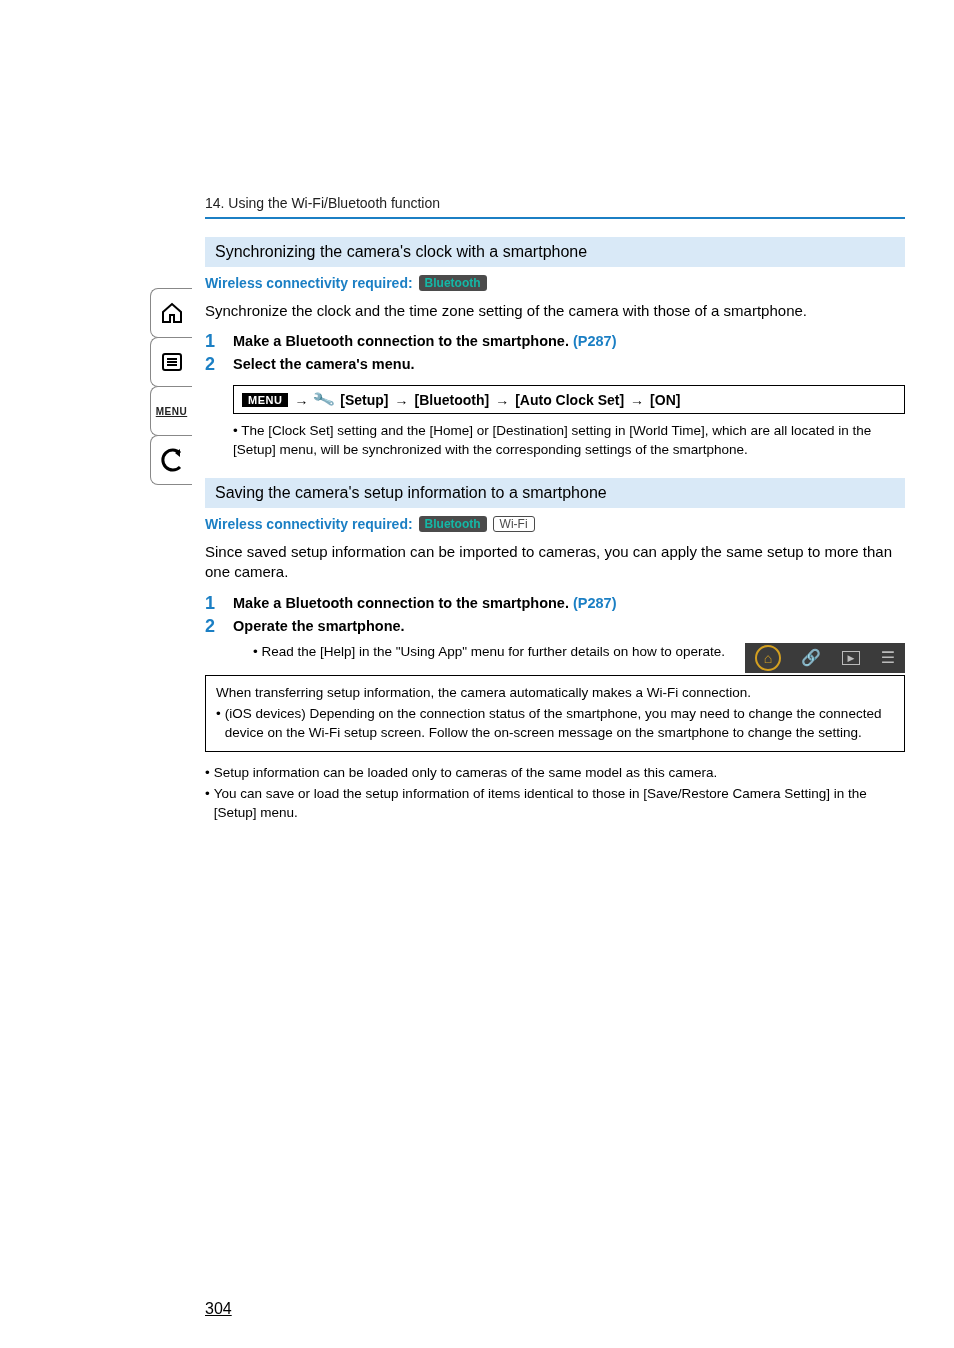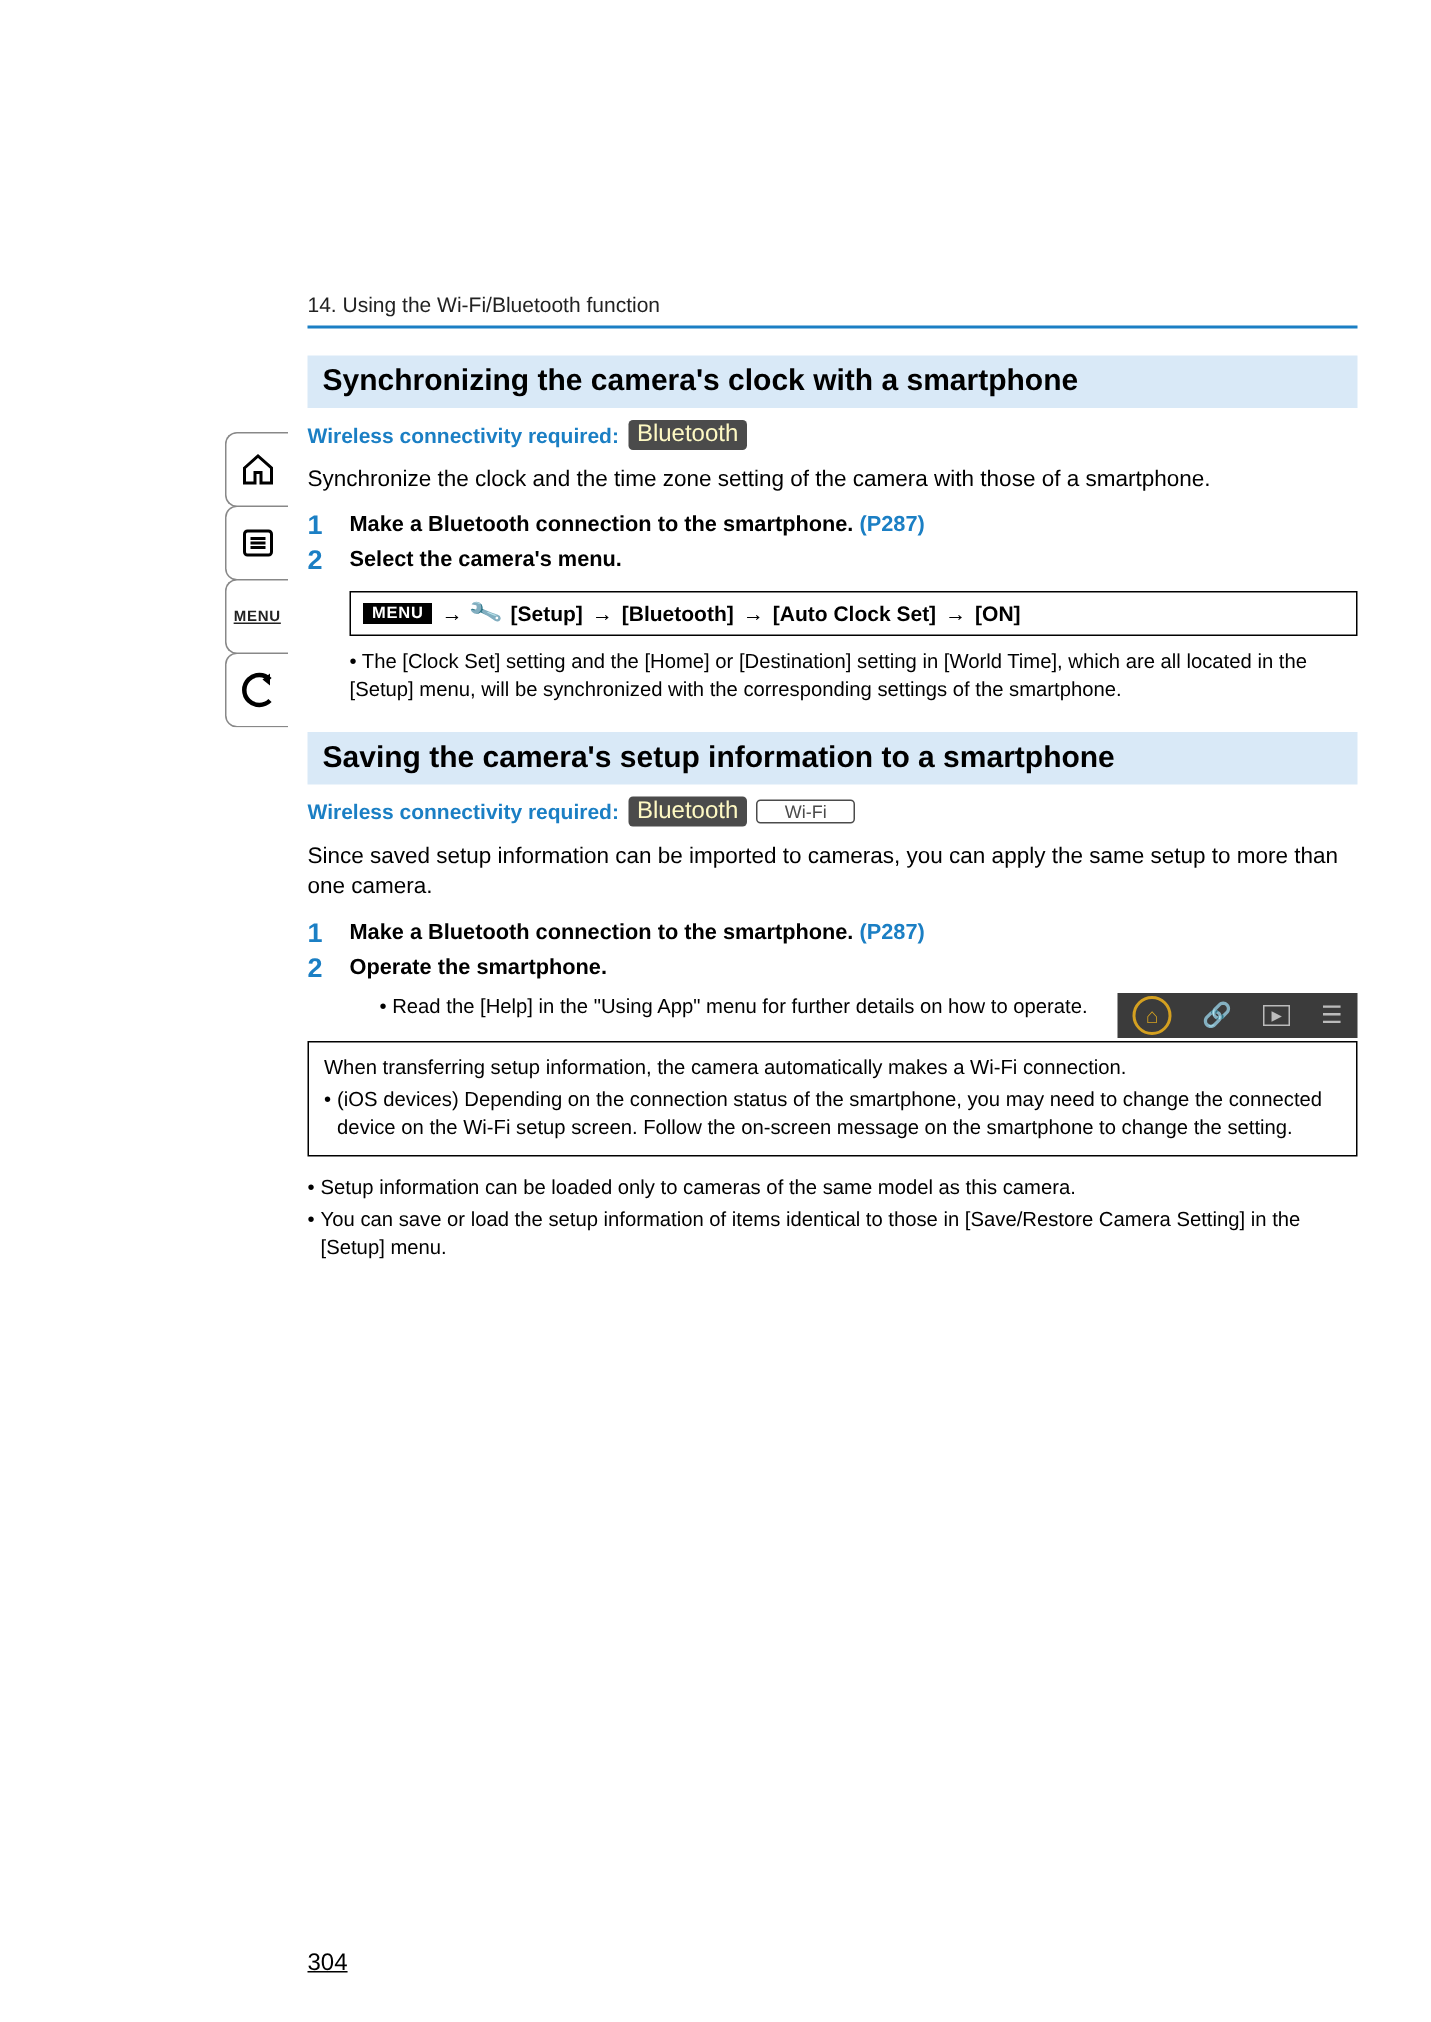--- a/index.html
+++ b/index.html
@@ -1,23 +1,23 @@
 <!DOCTYPE html>
 <html><head>
 <meta charset="utf-8">
 <style>
   * { margin: 0; padding: 0; box-sizing: border-box; }
   body { font-family: Arial, Helvetica, sans-serif; background: #fff; color: #000; width: 954px; height: 1348px; position: relative; }
   .page { position: absolute; left: 205px; top: 195px; width: 700px; }
   .chapter { font-size: 14px; color: #222; margin-bottom: 6px; }
   .hr-top { border: 0; border-top: 2px solid #1b7fc4; margin-bottom: 18px; }
-  .section-head { background: #d9e9f7; padding: 6px 10px; font-size: 20px; font-weight: bold; color: #000; margin-bottom: 8px; }
+  .section-head { background: #d9e9f7; padding: 6px 10px; font-size: 16px; font-weight: normal; color: #000; margin-bottom: 8px; }
   .wireless-line { font-size: 14px; font-weight: bold; color: #1b7fc4; margin-bottom: 10px; display: flex; align-items: center; gap: 6px; }
-  .badge { background: #4b4b4b; color: #fef9c3; font-size: 16px; font-weight: normal; padding: 1px 6px; border-radius: 3px; display: inline-block; }
-  .badge-out { background: #fff; color: #4b4b4b; border: 1px solid #4b4b4b; font-size: 12px; font-weight: normal; padding: 0 18px; border-radius: 3px; display: inline-block; }
+  .badge { background: #4b4b4b; color: #14b8a6; font-size: 12px; font-weight: bold; padding: 1px 6px; border-radius: 3px; display: inline-block; }
+  .badge-out { background: #fff; color: #4b4b4b; border: 1px solid #4b4b4b; font-size: 12px; font-weight: normal; padding: 0 6px; border-radius: 3px; display: inline-block; }
   .para { font-size: 15px; line-height: 1.35; margin-bottom: 10px; }
   .step-row { display: flex; gap: 14px; margin-bottom: 2px; }
   .step-num { font-size: 18px; font-weight: bold; color: #1b7fc4; width: 14px; flex: none; }
   .step-text { font-size: 14.5px; font-weight: bold; padding-top: 2px; }
   .link { color: #1b7fc4; }
   .menu-box { border: 1px solid #000; margin: 10px 0 8px 28px; padding: 4px 8px; font-size: 14px; font-weight: bold; display: flex; align-items: center; gap: 6px; }
   .menu-label { background: #000; color: #fff; font-size: 11px; padding: 1px 6px; letter-spacing: 0.5px; }
   .wrench { display:inline-block; transform: rotate(-20deg); font-weight:bold; font-size:16px; }
   .bullet-para { font-size: 13.5px; line-height: 1.4; margin: 0 0 18px 28px; }
   .substep { margin-left: 28px; font-size: 14px; line-height: 1.5; }

